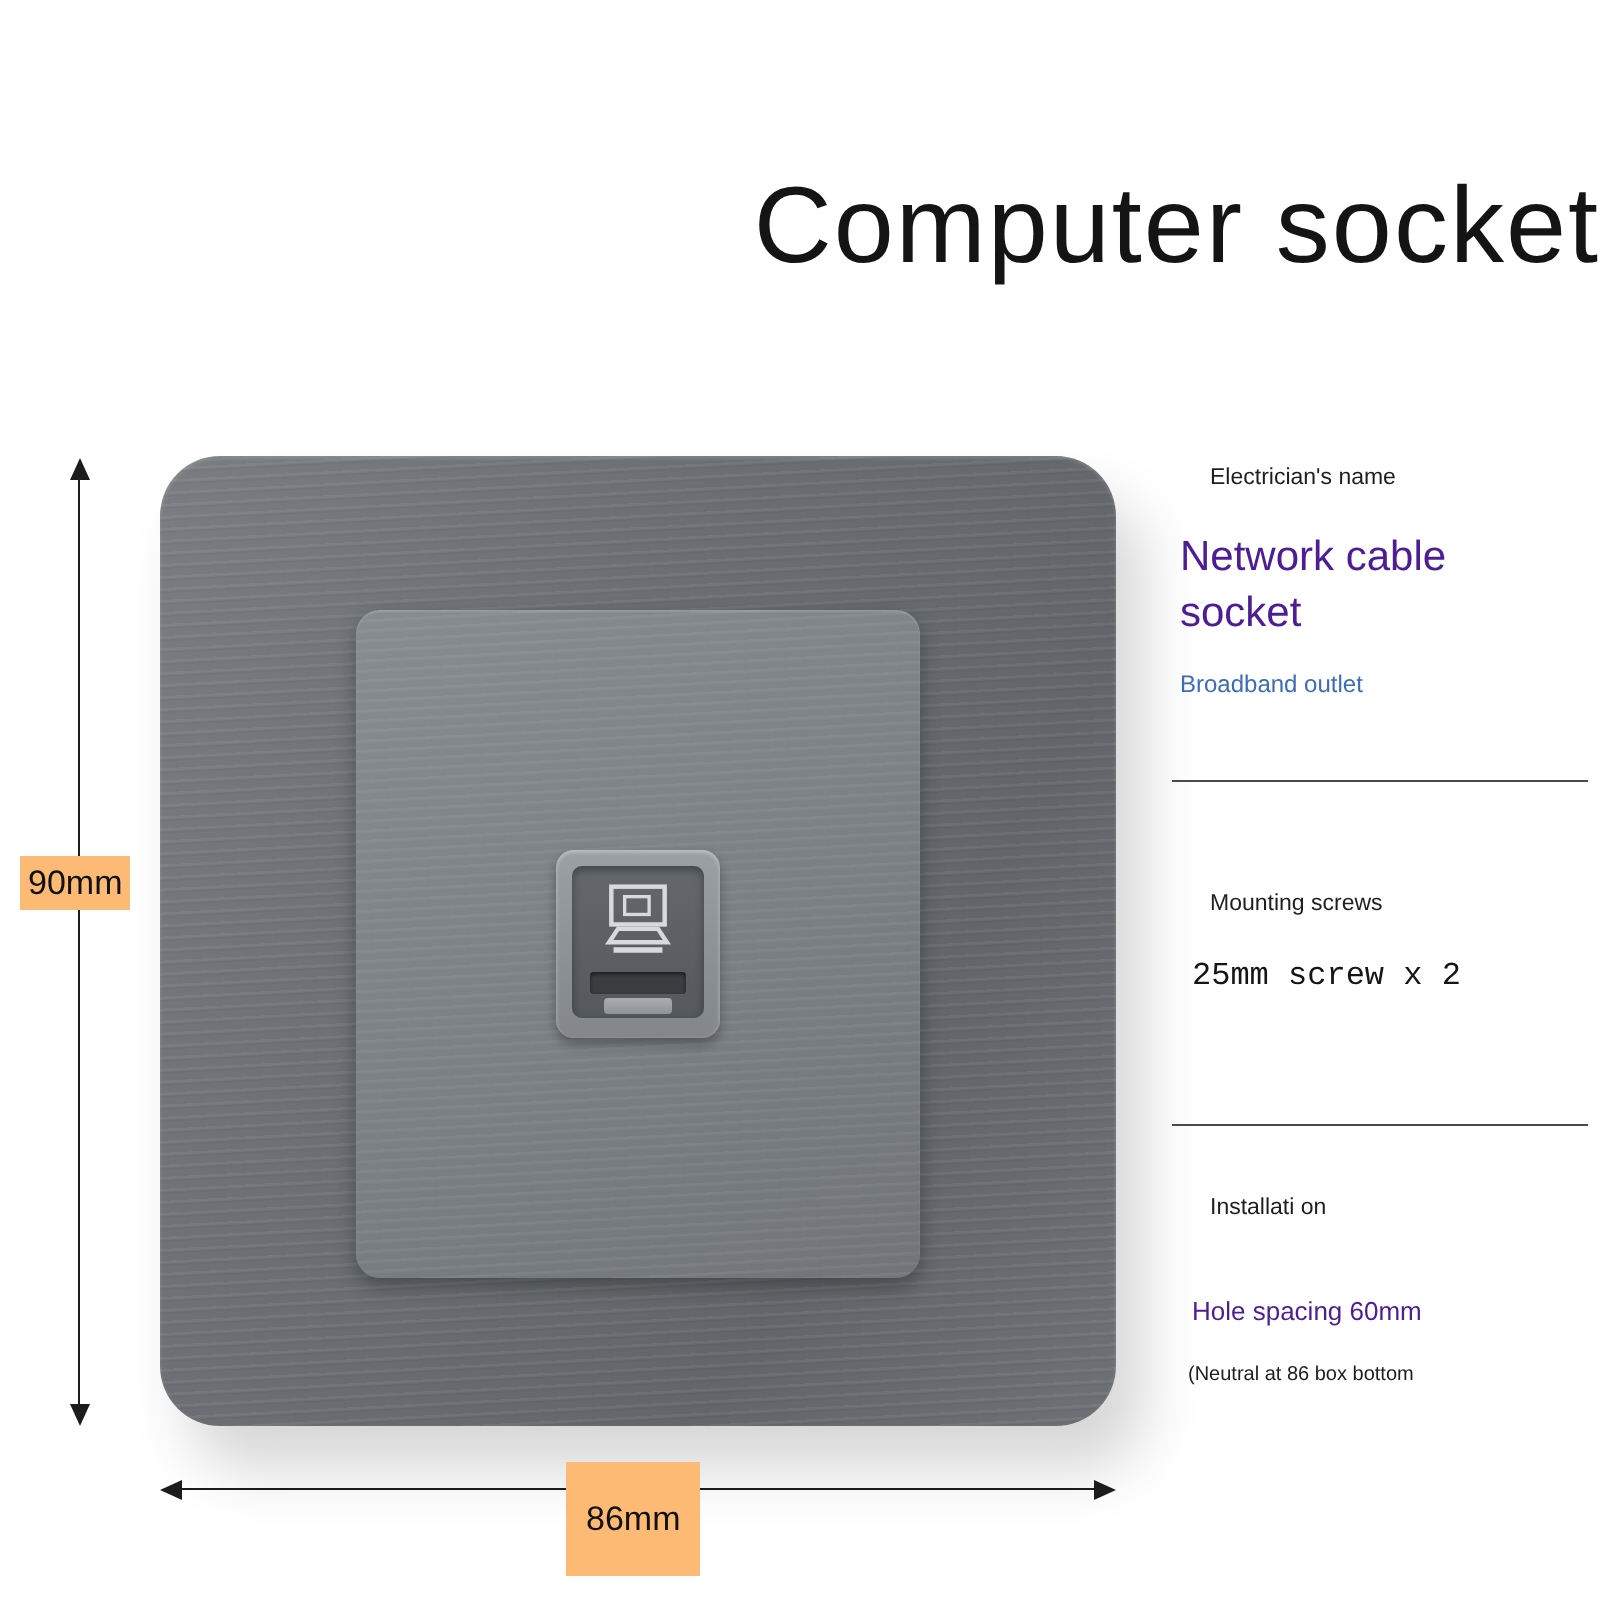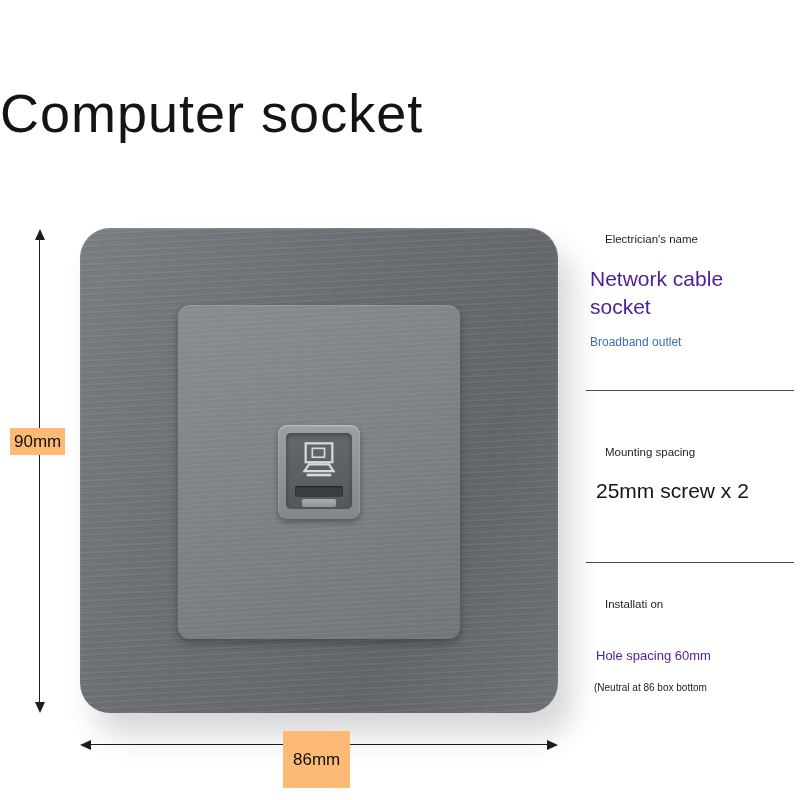--- a/index.html
+++ b/index.html
@@ -5,21 +5,21 @@
   * { margin:0; padding:0; box-sizing:border-box; }
   html,body { background:#ffffff; }
   .canvas {
     position:relative; width:800px; height:800px; background:#ffffff;
     font-family:"Liberation Sans", sans-serif; overflow:hidden; margin:0 auto;
   }
 
   
   .title {
     position:absolute; top:82px; left:0; width:100%;
-    text-align:left; font-size:54px; font-weight:500; color:#141414;
+    text-align:right; font-size:54px; font-weight:500; color:#141414;
     letter-spacing:1px;
   }
 
   
   .plate {
     position:absolute; left:80px; top:228px; width:478px; height:485px;
     border-radius:30px;
     background:
       repeating-linear-gradient(177deg,
         rgba(255,255,255,0.06) 0px, rgba(255,255,255,0.06) 1px,
@@ -93,21 +93,21 @@
     position:absolute; left:590px; top:335px; width:210px;
     font-size:12px; color:#3d6db5;
   }
   .divider {
     position:absolute; left:586px; width:208px; height:0;
     border-top:1px solid #4a4a4a;
   }
   .divider-1 { top:390px; }
   .divider-2 { top:562px; }
   .screws-value {
-    position:absolute; left:596px; top:479px; font-size:21px; color:#151515;
+    position:absolute; left:596px; top:479px; font-size:16px; color:#151515;font-family:Liberation Mono, monospace;
   }
   .install-label { top:596px; width:64px; line-height:1.5; }
   .install-line1 { position:absolute; left:596px; top:648px; font-size:13px; color:#4c1d95; }
   .install-line2 { position:absolute; left:594px; top:682px; font-size:10px; color:#1e1e1e; }
 </style>
 </head>
 <body>
 
 <div class="canvas">
 
@@ -141,21 +141,21 @@
   <div class="arr arr-left"></div>
   <div class="arr arr-right"></div>
   <span class="dim-label dim-label-w">86mm</span>
 
   <div class="info-small" style="top:233px;">Electrician's name</div>
   <div class="name-value">Network cable socket</div>
   <div class="alt-value">Broadband outlet</div>
 
   <div class="divider divider-1"></div>
 
-  <div class="info-small" style="top:446px;">Mounting spacing</div>
+  <div class="info-small" style="top:446px;">Mounting screws</div>
   <div class="screws-value">25mm screw x 2</div>
 
   <div class="divider divider-2"></div>
 
   <div class="info-small install-label">Installati on</div>
   <div class="install-line1">Hole spacing 60mm</div>
   <div class="install-line2">(Neutral at 86 box bottom</div>
 
 </div>
 

